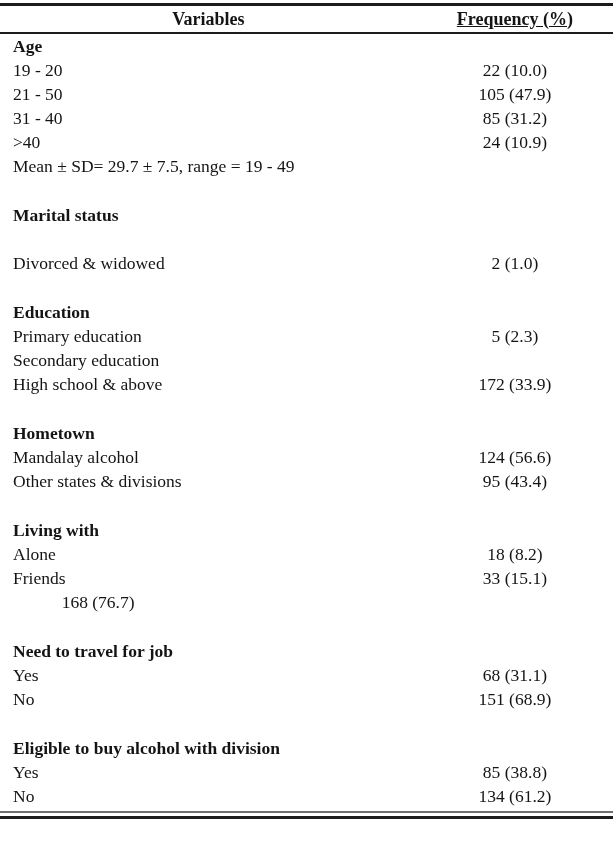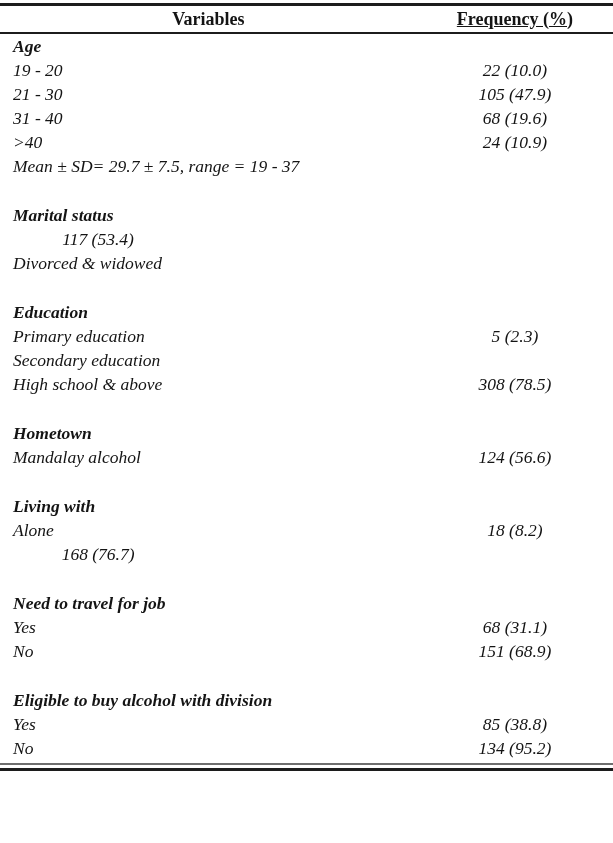--- a/index.html
+++ b/index.html
@@ -28,21 +28,20 @@
     font-size: 18px;
     text-align: center;
     white-space: nowrap;
   }
   .col-var { width: 68%; }
   .col-freq { width: 32%; text-decoration: underline; }
   .row {
     display: flex;
     align-items: flex-end;
     height: 24px;
-    font-style: italic;
   }
   .spacer { height: 25px; }
   .cell {
     font-size: 17.5px;
     line-height: 24px;
     white-space: nowrap;
   }
   .label {
     width: 68%;
     padding-left: 13px;
@@ -69,74 +68,82 @@
   </div>
   <div class="tbody" id="tbody">
       <div class="row">
         <div class="cell label bold">Age</div>
       </div>
       <div class="row">
         <div class="cell label">19 - 20</div>
         <div class="cell value">22 (10.0)</div>
       </div>
       <div class="row">
-        <div class="cell label">21 - 30</div>
+        <div class="cell label">21 - 50</div>
         <div class="cell value">105 (47.9)</div>
       </div>
       <div class="row">
         <div class="cell label">31 - 40</div>
-        <div class="cell value">68 (19.6)</div>
+        <div class="cell value">85 (31.2)</div>
       </div>
       <div class="row">
         <div class="cell label">&gt;40</div>
         <div class="cell value">24 (10.9)</div>
       </div>
       <div class="row">
-        <div class="cell label">Mean ± SD= 29.7 ± 7.5, range = 19 - 37</div>
+        <div class="cell label">Mean ± SD= 29.7 ± 7.5, range = 19 - 49</div>
       </div>
       <div class="row spacer"></div>
       <div class="row">
         <div class="cell label bold">Marital status</div>
       </div>
       <div class="row">
-        <div class="cell value">117 (53.4)</div>
       </div>
       <div class="row">
         <div class="cell label">Divorced &amp; widowed</div>
+        <div class="cell value">2 (1.0)</div>
       </div>
       <div class="row spacer"></div>
       <div class="row">
         <div class="cell label bold">Education</div>
       </div>
       <div class="row">
         <div class="cell label">Primary education</div>
         <div class="cell value">5 (2.3)</div>
       </div>
       <div class="row">
         <div class="cell label">Secondary education</div>
       </div>
       <div class="row">
         <div class="cell label">High school &amp; above</div>
-        <div class="cell value">308 (78.5)</div>
+        <div class="cell value">172 (33.9)</div>
       </div>
       <div class="row spacer"></div>
       <div class="row">
         <div class="cell label bold">Hometown</div>
       </div>
       <div class="row">
         <div class="cell label">Mandalay alcohol</div>
         <div class="cell value">124 (56.6)</div>
       </div>
+      <div class="row">
+        <div class="cell label">Other states &amp; divisions</div>
+        <div class="cell value">95 (43.4)</div>
+      </div>
       <div class="row spacer"></div>
       <div class="row">
         <div class="cell label bold">Living with</div>
       </div>
       <div class="row">
         <div class="cell label">Alone</div>
         <div class="cell value">18 (8.2)</div>
+      </div>
+      <div class="row">
+        <div class="cell label">Friends</div>
+        <div class="cell value">33 (15.1)</div>
       </div>
       <div class="row">
         <div class="cell value">168 (76.7)</div>
       </div>
       <div class="row spacer"></div>
       <div class="row">
         <div class="cell label bold">Need to travel for job</div>
       </div>
       <div class="row">
         <div class="cell label">Yes</div>
@@ -149,17 +156,17 @@
       <div class="row spacer"></div>
       <div class="row">
         <div class="cell label bold">Eligible to buy alcohol with division</div>
       </div>
       <div class="row">
         <div class="cell label">Yes</div>
         <div class="cell value">85 (38.8)</div>
       </div>
       <div class="row">
         <div class="cell label">No</div>
-        <div class="cell value">134 (95.2)</div>
+        <div class="cell value">134 (61.2)</div>
       </div>
     </div>
   <div class="bottom-rule"></div>
 </div>
 
 </body></html>

